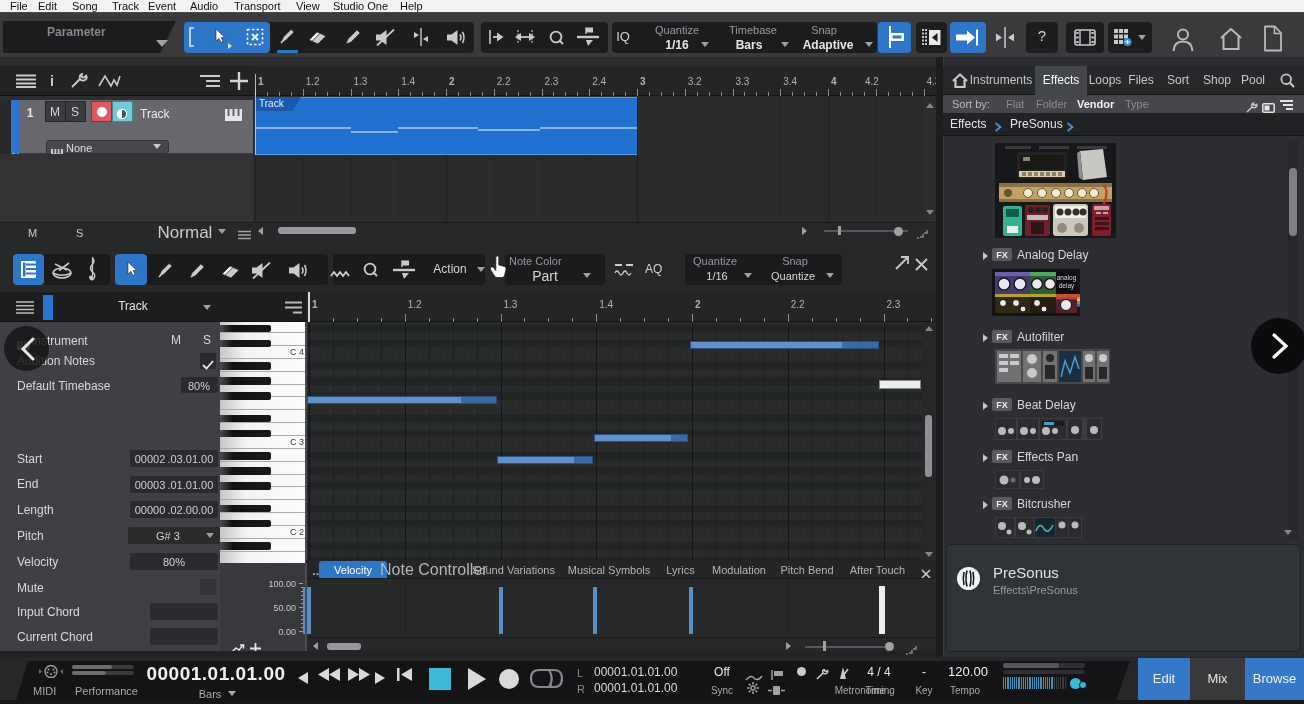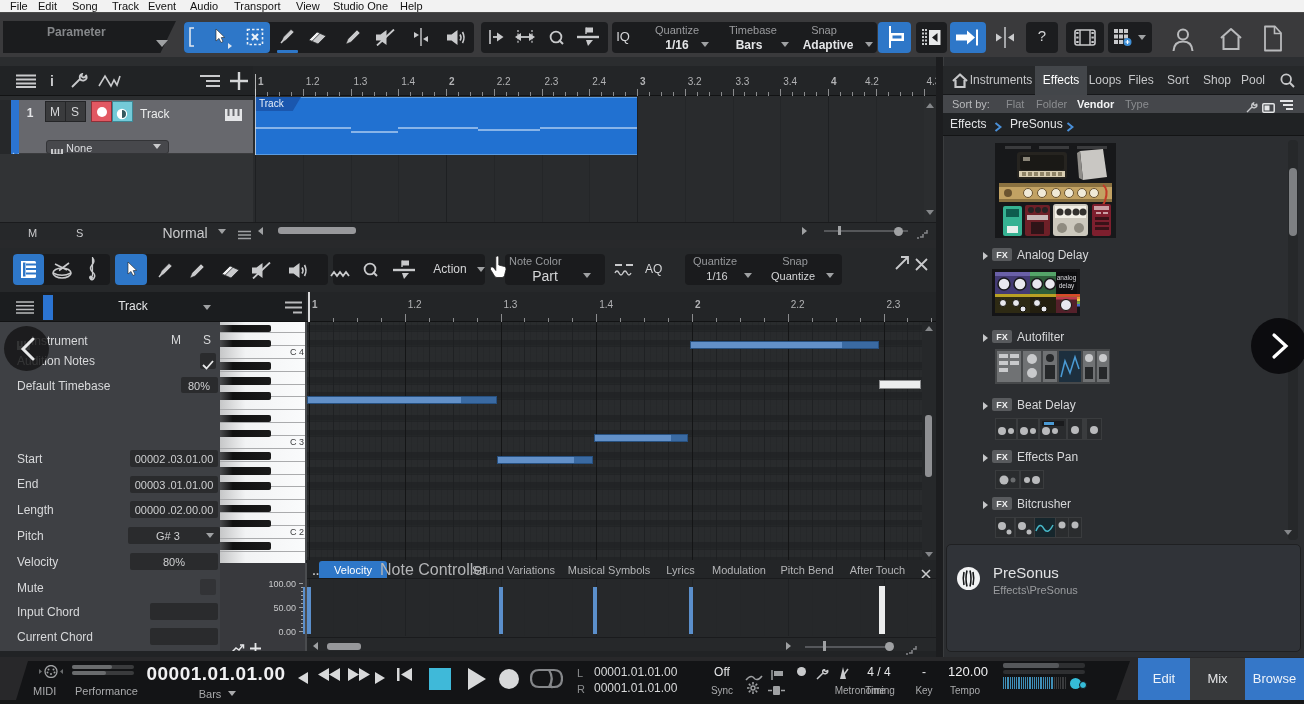--- a/index.html
+++ b/index.html
@@ -319,21 +319,21 @@
 <div style="position:absolute;left:259px;top:98px;font-size:10px;color:#e8f0fa;font-weight:400;white-space:nowrap;line-height:13px;line-height:12px;">Track</div>
 <div class="" style="left:255px;top:127px;width:96px;height:1.5px;background:#88b4e8;"></div>
 <div class="" style="left:351px;top:131px;width:47px;height:1.5px;background:#88b4e8;"></div>
 <div class="" style="left:398px;top:127px;width:80px;height:1.5px;background:#88b4e8;"></div>
 <div class="" style="left:478px;top:129px;width:62px;height:1.5px;background:#88b4e8;"></div>
 <div class="" style="left:540px;top:127px;width:97px;height:1.5px;background:#88b4e8;"></div>
 <div class="" style="left:0px;top:154px;width:253px;height:68px;background:#313335;"></div>
 <div class="" style="left:0px;top:222px;width:936px;height:18px;background:#26282a;border-top:1px solid #1a1b1d;"></div>
 <div style="position:absolute;left:28px;top:226px;font-size:11px;color:#c9cacc;font-weight:400;white-space:nowrap;line-height:14px;">M</div>
 <div style="position:absolute;left:76px;top:226px;font-size:11px;color:#c9cacc;font-weight:400;white-space:nowrap;line-height:14px;">S</div>
-<div style="position:absolute;left:155px;top:226px;width:60px;text-align:center;font-size:14px;color:#c9cacc;font-weight:400;white-space:nowrap;line-height:14px;">Normal</div>
+<div style="position:absolute;left:155px;top:226px;width:60px;text-align:center;font-size:17px;color:#c9cacc;font-weight:400;white-space:nowrap;line-height:14px;">Normal</div>
 <div style="left:218px;top:229px;width:0;height:0;border-left:4px solid transparent;border-right:4px solid transparent;border-top:5px solid #9fa1a3;"></div>
 <div style="left:238px;top:226px;width:13px;height:10px;"><svg width="13" height="10" viewBox="0 0 13 10">
         <path d="M0 1.5 H13 M0 5 H13 M0 8.5 H13" stroke="#9fa1a3" stroke-width="1.6"></path>
       </svg></div>
 <div style="left:258px;top:227px;width:0;height:0;border-top:4px solid transparent;border-bottom:4px solid transparent;border-right:5px solid #9fa1a3;"></div>
 <div class="" style="left:278px;top:227px;width:78px;height:7px;background:#97989b;border-radius:3px;"></div>
 <div style="left:802px;top:227px;width:0;height:0;border-top:4px solid transparent;border-bottom:4px solid transparent;border-left:5px solid #9fa1a3;"></div>
 <div class="" style="left:824px;top:230px;width:84px;height:1.5px;background:#55575a;"></div>
 <div class="" style="left:838px;top:226px;width:3px;height:9px;background:#9fa1a3;"></div>
 <div style="left:893.5px;top:226.5px;width:9px;height:9px;border-radius:50%;background:#9fa1a3;"></div>

